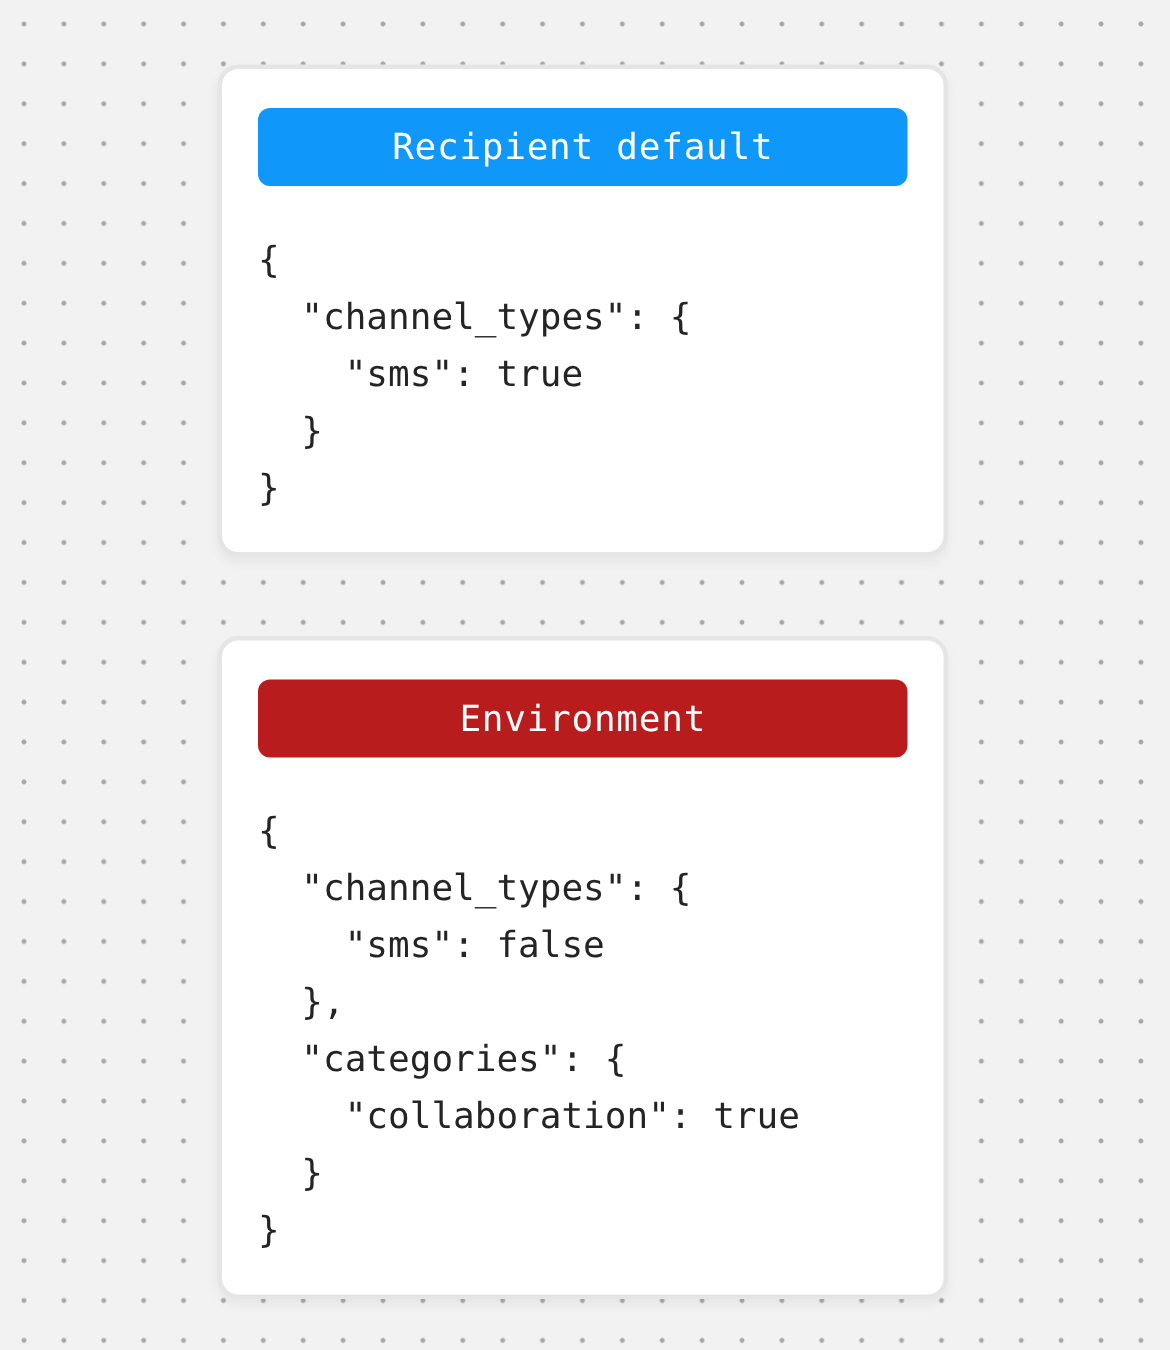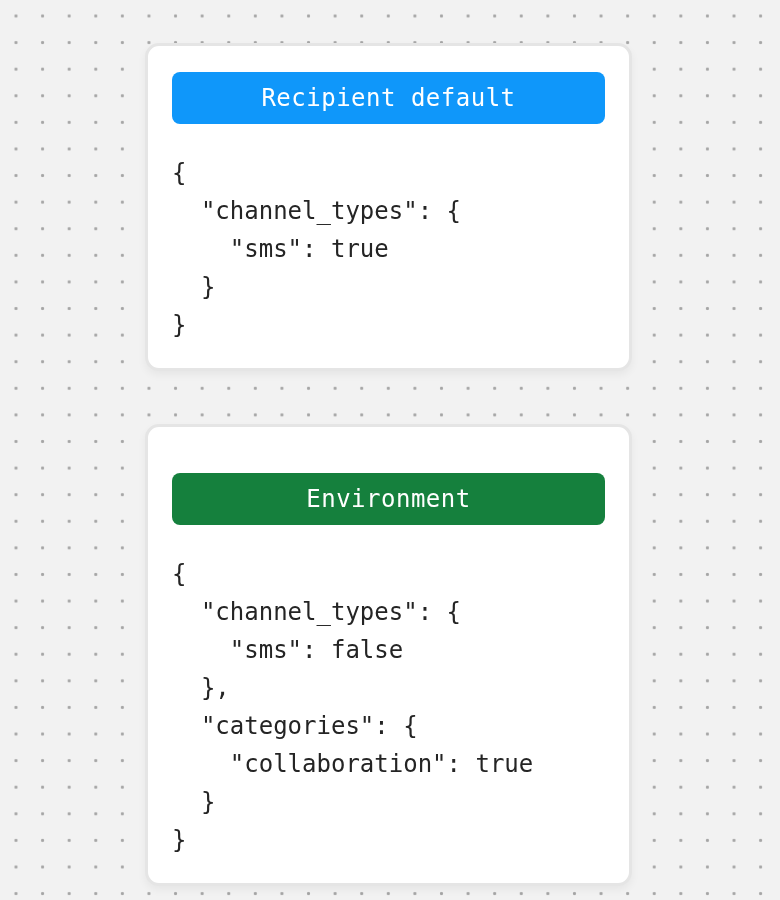--- a/index.html
+++ b/index.html
@@ -64,21 +64,21 @@
   <section class="card card-1">
     <div class="card-header" style="background-color: rgb(15, 151, 250);">Recipient default</div>
     <pre class="code">{
   "channel_types": {
     "sms": true
   }
 }</pre>
   </section>
 
   <section class="card card-2">
-    <div class="card-header" style="background-color: #15803d; margin-top: 20px;">Environment</div>
+    <div class="card-header" style="background-color: #b91c1c;">Environment</div>
     <pre class="code">{
   "channel_types": {
     "sms": false
   },
   "categories": {
     "collaboration": true
   }
 }</pre>
   </section>
 

